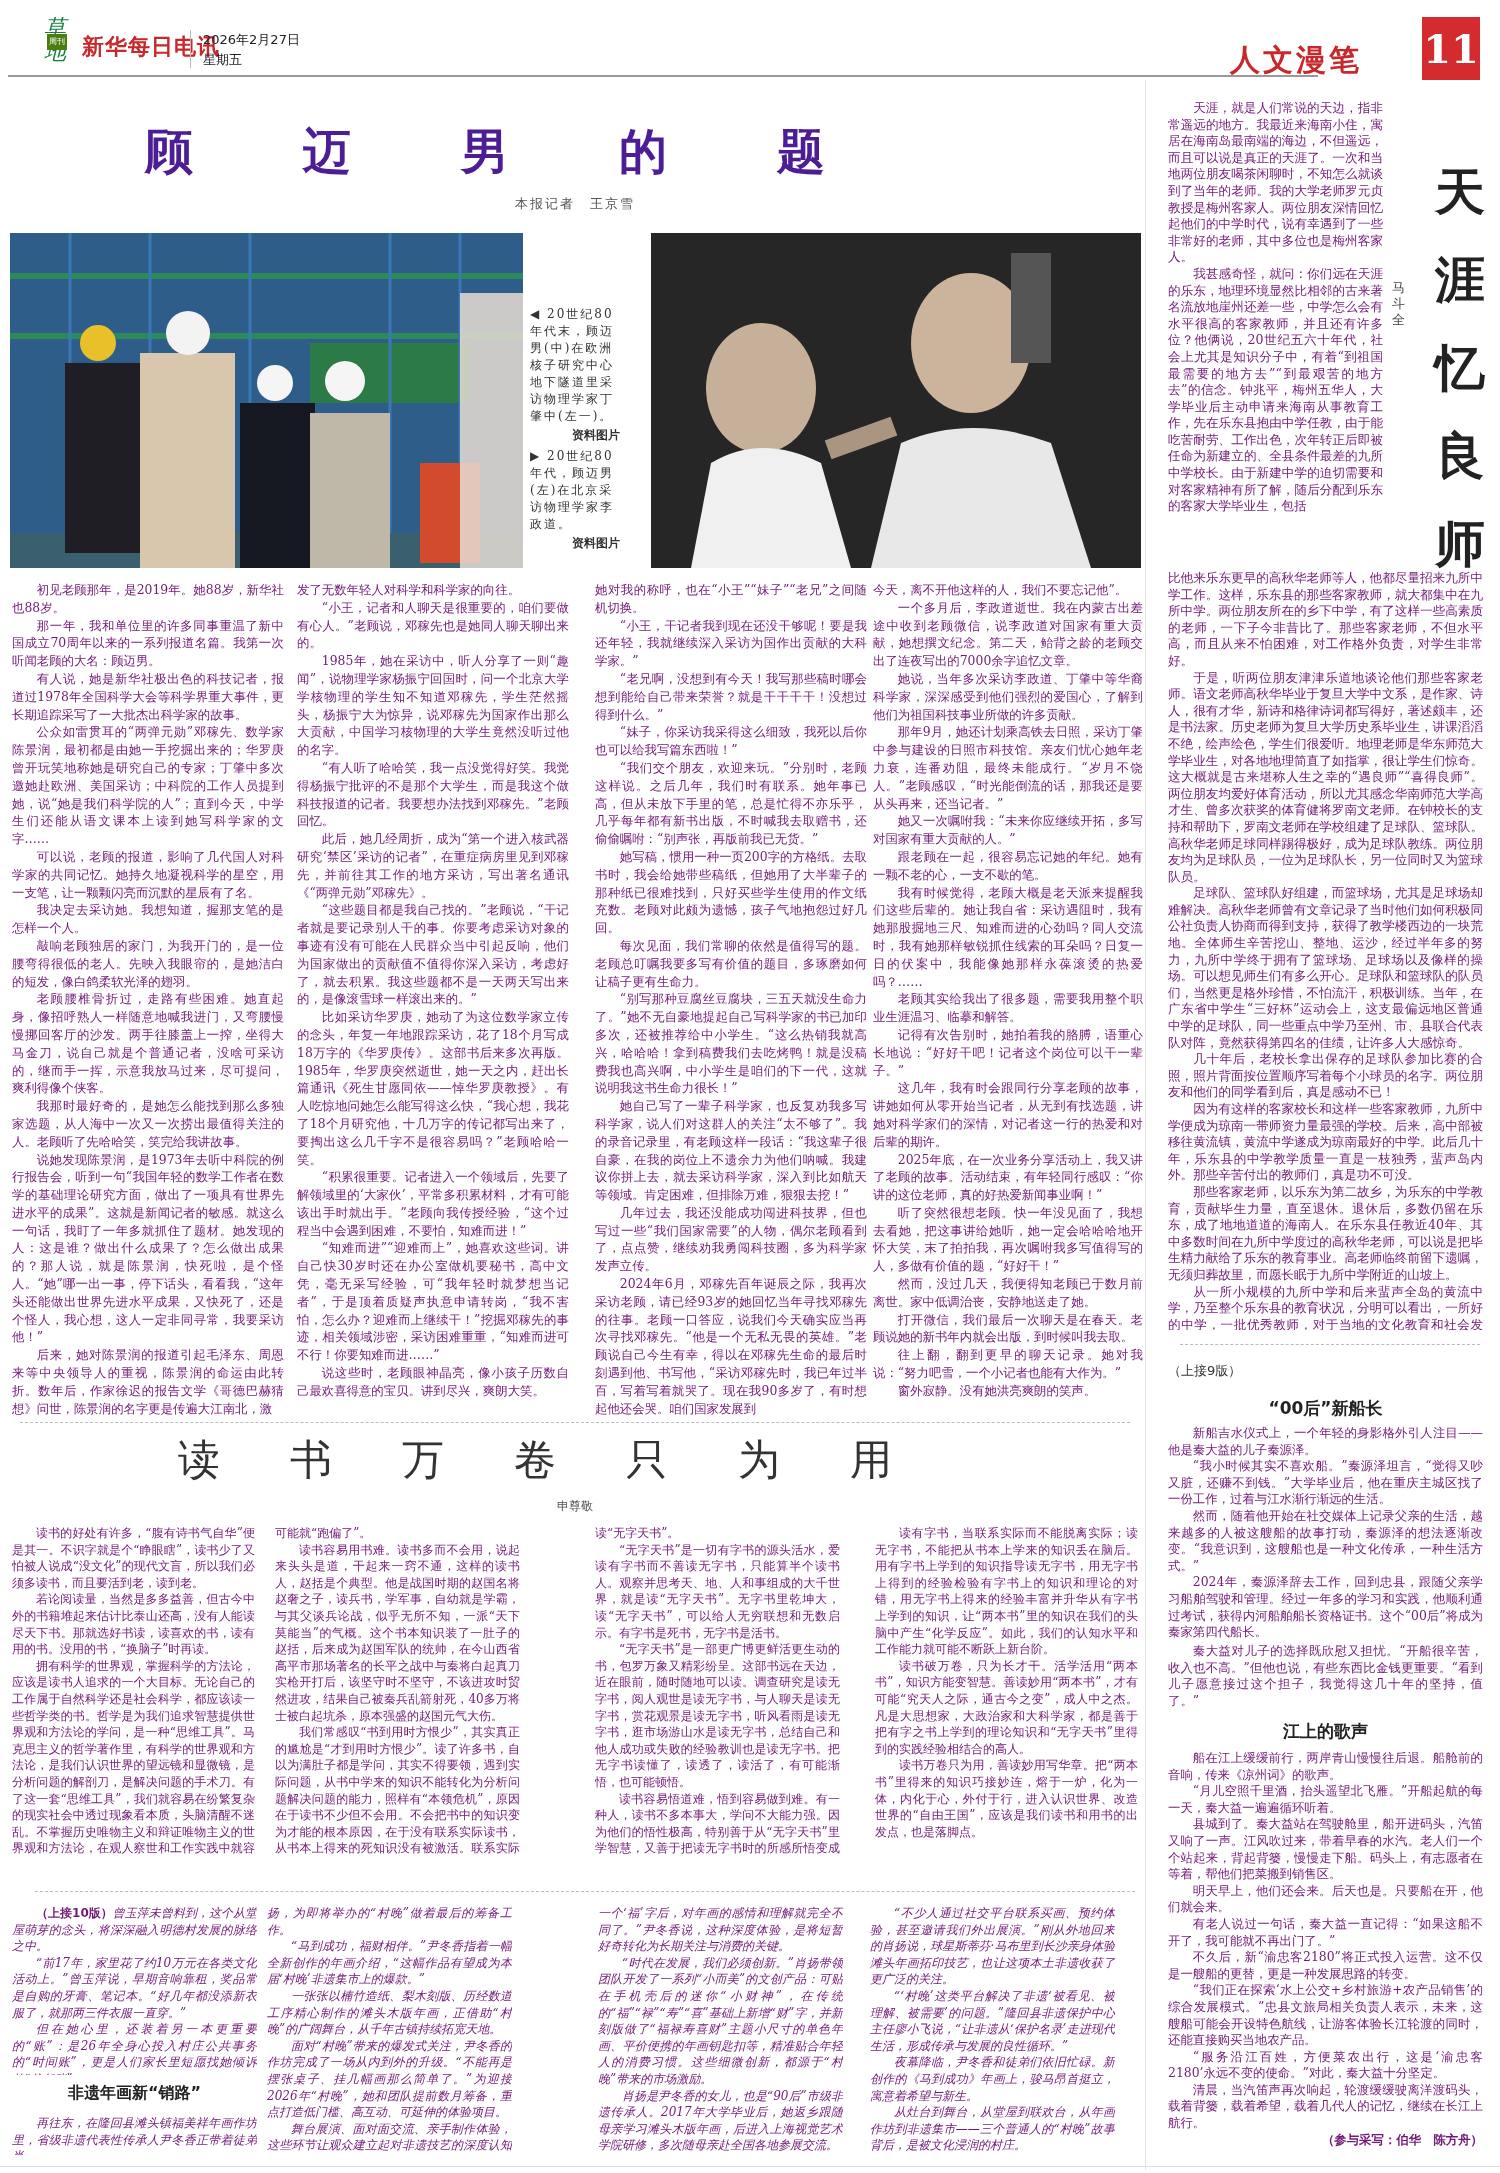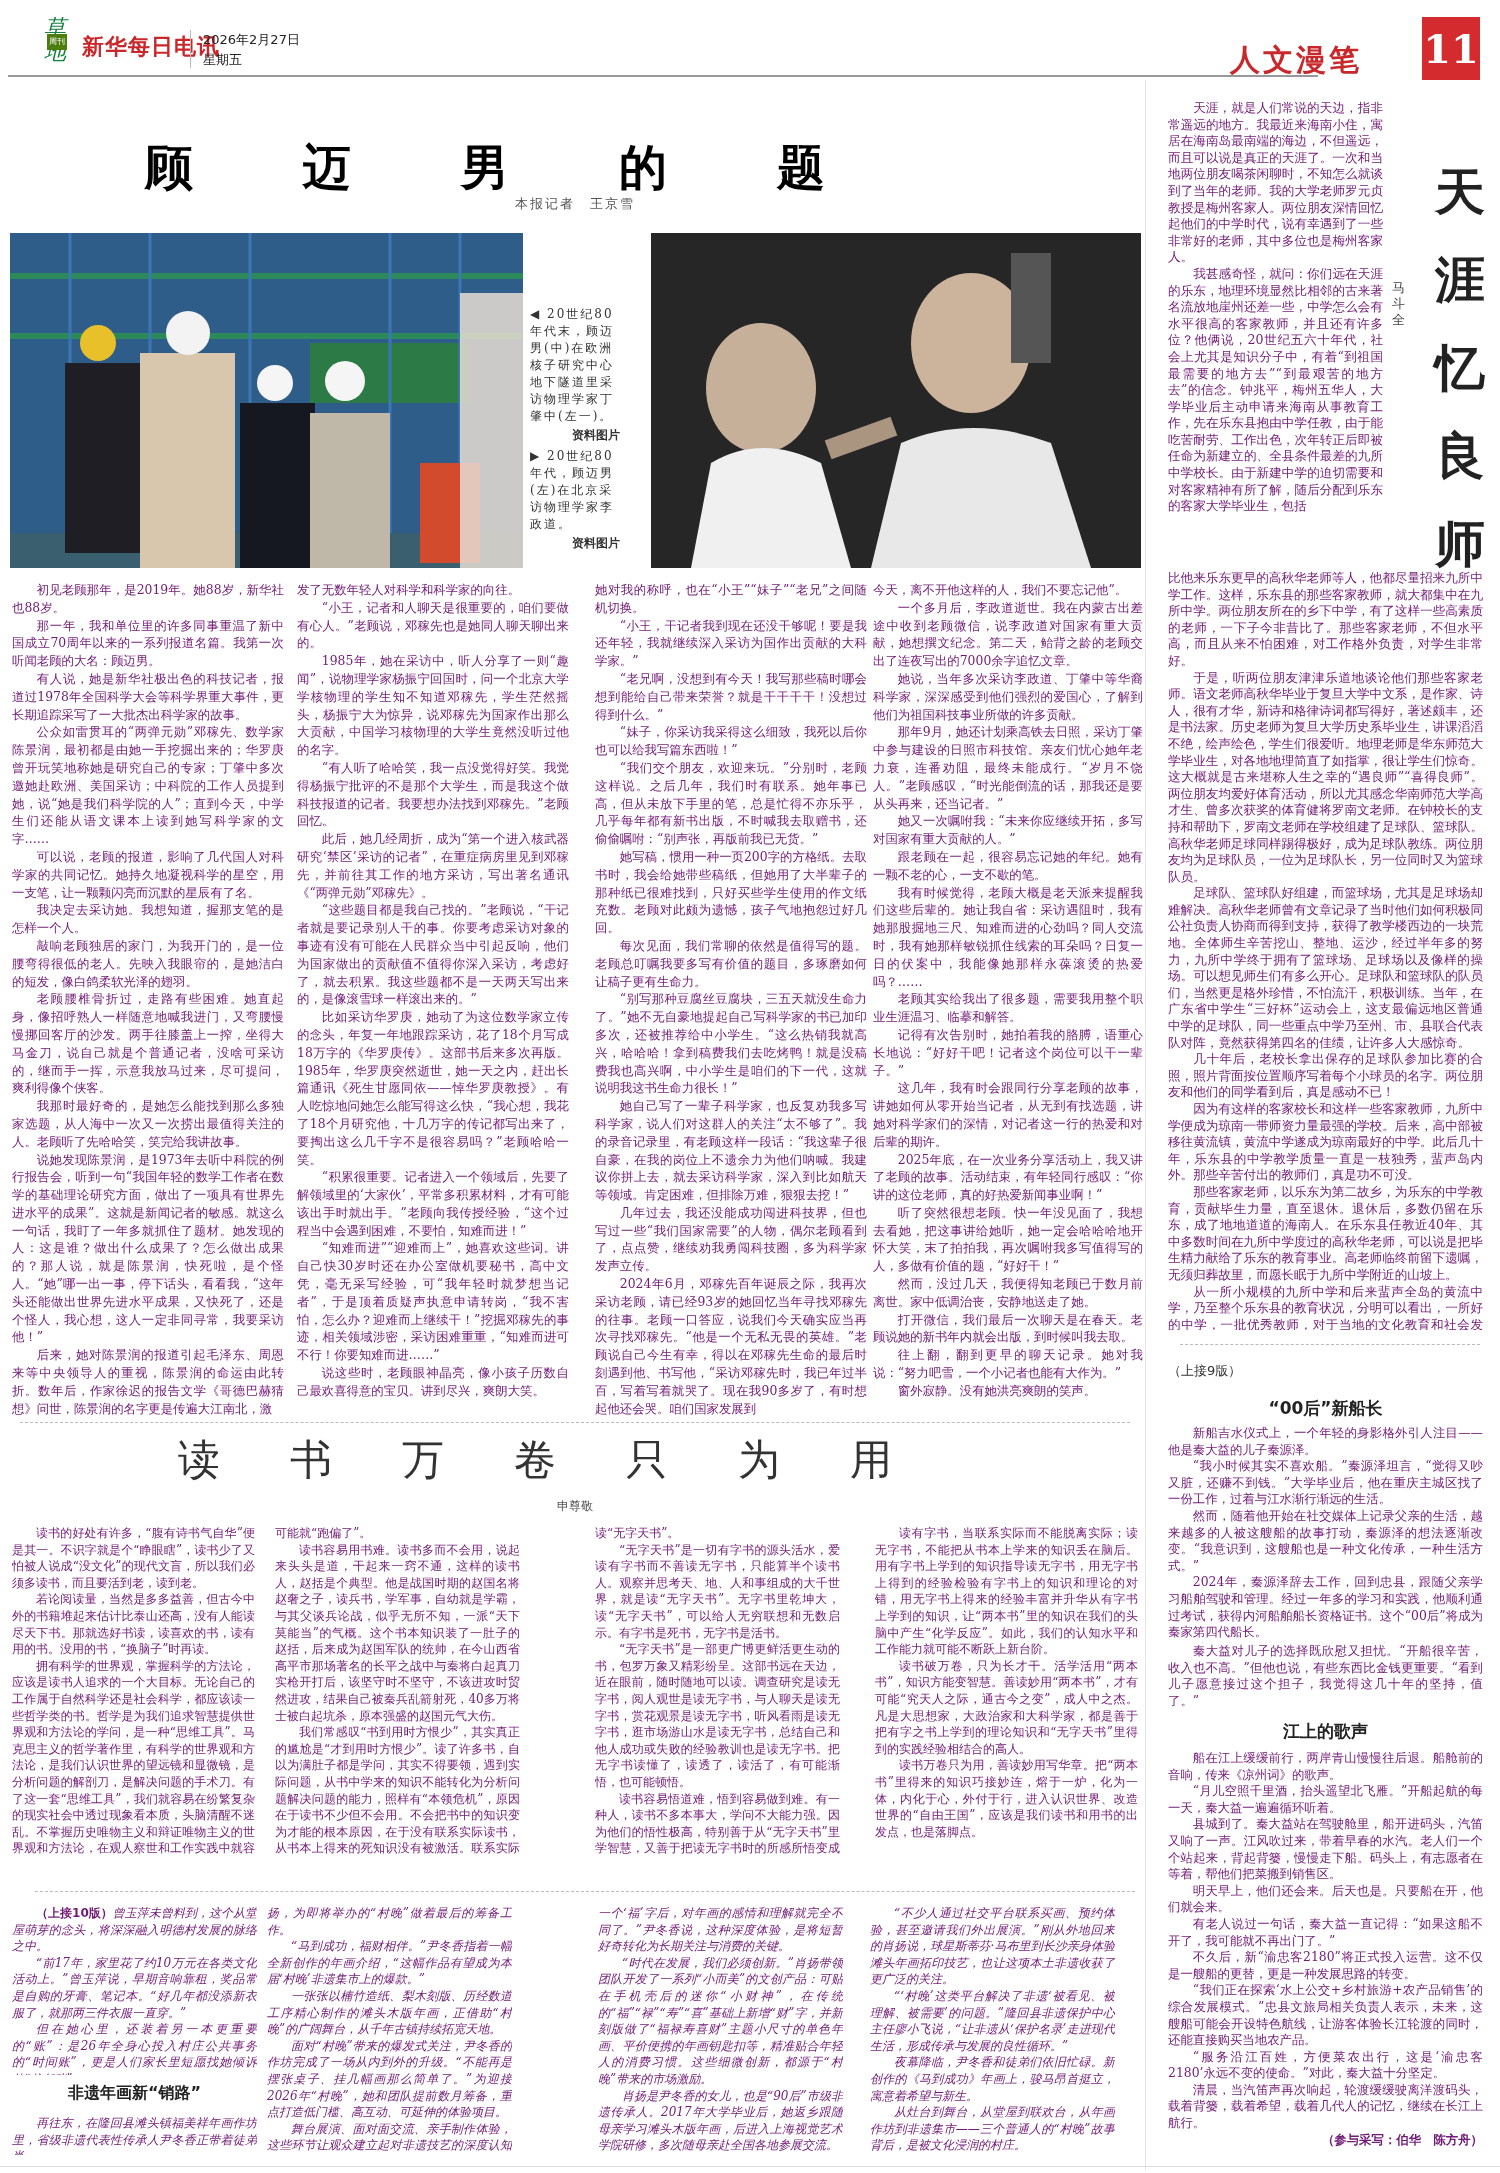--- a/index.html
+++ b/index.html
@@ -8,21 +8,21 @@
 .abs{position:absolute;}
 .masthead{left:0;top:0;width:1500px;height:80px;}
 .logo-caodi{left:44px;top:16px;width:34px;height:52px;font-family:Liberation Serif, serif;font-size:22px;line-height:24px;color:#15803d;font-style:italic;}
 .logo-tag{left:47px;top:34px;width:20px;height:16px;background:#4d7c0f;color:#fff;font-size:8px;line-height:16px;text-align:center;font-family:"DejaVu Sans",sans-serif;}
 .logo-xinhua{left:82px;top:32px;font-size:22px;color:#c8282b;font-weight:bold;letter-spacing:1px;font-family:"DejaVu Serif",serif;}
 .mh-divider{left:190px;top:30px;width:1px;height:38px;background:#bbb;}
 .mh-date{left:203px;top:30px;font-family:"DejaVu Sans",sans-serif;font-size:13px;color:#222;line-height:20px;}
 .mh-rule{left:8px;top:75px;width:1310px;height:2px;background:#999;}
 .section-title{left:1230px;top:40px;font-size:30px;color:#c8282b;font-weight:bold;letter-spacing:3px;font-family:Liberation Serif, serif;}
 .page-no{left:1422px;top:17px;width:58px;height:63px;background:#d42b2e;color:#fff;font-size:40px;font-weight:bold;text-align:center;line-height:63px;font-family:"DejaVu Serif",serif;}
-.main-title{left:80px;top:136px;width:920px;font-size:48px;font-weight:bold;letter-spacing:110px;text-align:center;color:#000000;font-family:Liberation Mono, monospace;}
+.main-title{left:80px;top:120px;width:920px;font-size:48px;font-weight:bold;letter-spacing:110px;text-align:center;color:#4c1d95;font-family:Liberation Mono, monospace;}
 .byline{left:0;top:195px;width:1150px;text-align:center;font-size:13px;color:#555;letter-spacing:2px;}
 .photo{overflow:hidden;}
 .photo1{left:10px;top:233px;width:513px;height:335px;background:linear-gradient(180deg,#3b4e8a 0%,#2e5e9a 20%,#3d7d5a 45%,#6a8a78 55%,#3a6a8d 75%,#4a7fa0 100%);}
 .photo2{left:651px;top:233px;width:490px;height:335px;background:linear-gradient(180deg,#232323 0%,#2d2d2d 55%,#5a5a5a 100%);}
 .caption{font-size:12px;line-height:17px;color:#333;letter-spacing:2px;}
 .cap1{left:530px;top:306px;width:90px;}
 .cap2{left:530px;top:448px;width:90px;}
 .source{font-family:"DejaVu Sans",sans-serif;font-weight:bold;display:block;text-align:right;letter-spacing:0;margin-top:2px;}
 .col{font-size:12.4px;line-height:17.8px;color:#701a75;text-align:justify;}
 .col p{text-indent:2em;}

